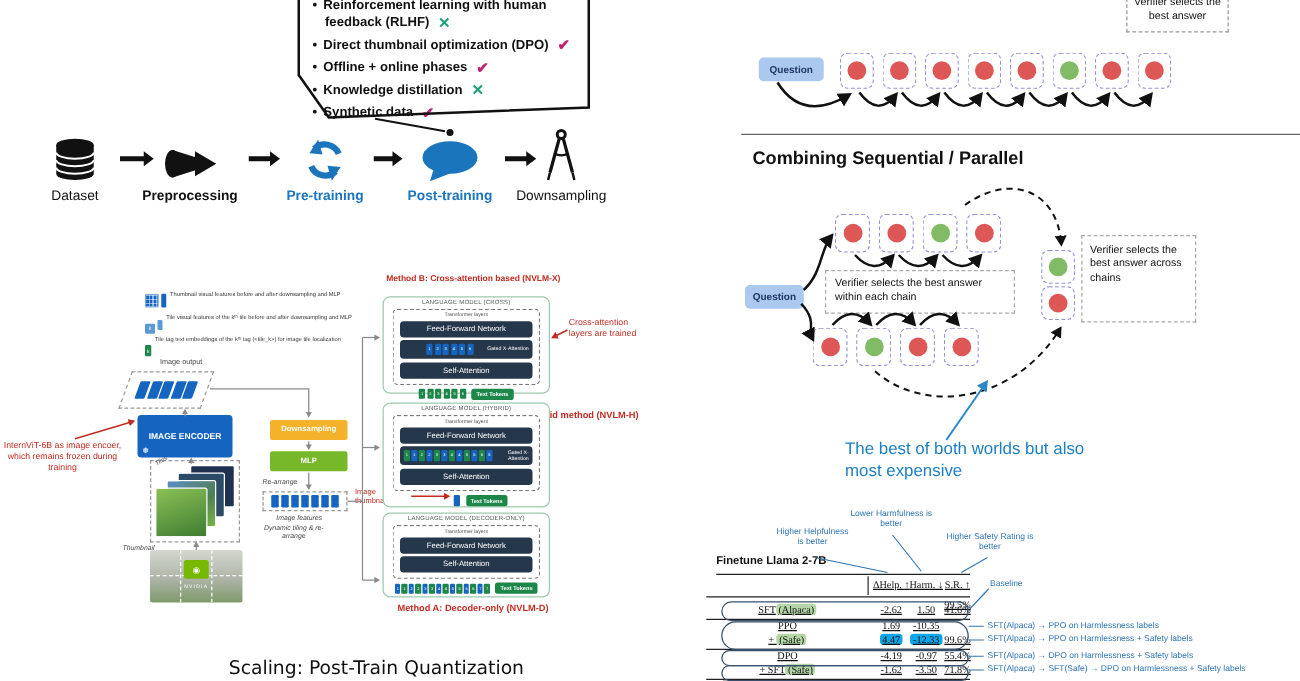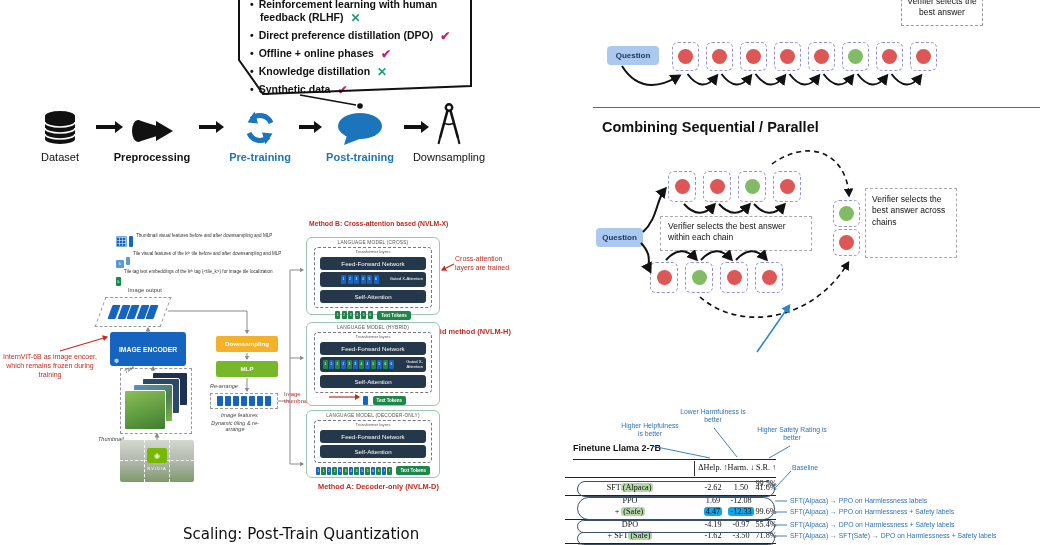--- a/index.html
+++ b/index.html
@@ -1,19 +1,19 @@
 <!DOCTYPE html>
 <html><head>
 <meta charset="utf-8">
 <style>
   html,body{margin:0;padding:0;background:#fff;}
   #canvas{position:relative;width:1040px;height:545px;overflow:hidden;background:#fff;
           font-family:"Liberation Sans",sans-serif;color:#111;}
   .abs{position:absolute;}
-  .serif{font-family:"Liberation Serif",serif;}
+  .serif{font-family:"Liberation Serif",serif;text-decoration:underline;}
   svg.overlay{position:absolute;left:0;top:0;width:1040px;height:545px;pointer-events:none;z-index:6;}
   
   #callout-list{margin:0;padding:0;list-style:none;width:226px;}
   #callout-list li{font-size:10.5px;font-weight:600;line-height:1.22;margin:0 0 3.5px 12px;text-indent:-10px;}
   #callout-list li::before{content:"•";margin-right:5px;}
   .mark{font-size:12px;font-weight:bold;margin-left:7px;vertical-align:-1px;}
   .mark.check{color:#bf1e72;}
   .mark.x{color:#1aa179;}
   
   .stage{position:absolute;top:104px;width:92px;text-align:center;}
@@ -65,21 +65,21 @@
   .hl-g{background:#b5d6a7;border-radius:3px;padding:0 2px;}
   .hl-r{background:#0ea5e9;border-radius:3px;padding:0 2px;}
 </style>
 </head>
 <body>
 
 <div id="canvas">
 
   <ul id="callout-list" class="abs" style="left:248px;top:-2px;">
       <li><span>Reinforcement learning with human feedback (RLHF)</span><span class="mark x">✕</span></li>
-      <li><span>Direct preference distillation (DPO)</span><span class="mark check">✔</span></li>
+      <li><span>Direct thumbnail optimization (DPO)</span><span class="mark check">✔</span></li>
       <li><span>Offline + online phases</span><span class="mark check">✔</span></li>
       <li><span>Knowledge distillation</span><span class="mark x">✕</span></li>
       <li><span>Synthetic data</span><span class="mark check">✔</span></li>
     </ul>
 
   <div id="pipeline">
       <div class="stage" style="left: 14px;">
         <div class="icon-wrap">
           <svg width="40" height="36" viewBox="0 0 40 36">
             <ellipse cx="20" cy="6" rx="15" ry="5" fill="#111"></ellipse>
@@ -359,39 +359,40 @@
   <div id="across-chain">
       <div class="chain-box abs" style="left: 833px; top: 200px; width: 27px; height: 27px;">
         <span class="circle c-green"></span>
       </div>
       <div class="chain-box abs" style="left: 833px; top: 229px; width: 27px; height: 27px;">
         <span class="circle c-red"></span>
       </div>
     </div>
   <div class="dashed-note" style="left:660px;top:216px;width:152px;height:35px;padding:4px 7px;">Verifier selects the best answer within each chain</div>
   <div class="dashed-note" style="left:865px;top:188px;width:92px;height:70px;padding:5px 6px;">Verifier selects the best answer across chains</div>
+  <div class="abs" style="left:676px;top:350px;width:200px;font-size:13.5px;color:#1b7fc4;line-height:1.3;">The best of both worlds but also most expensive</div>
 
   <div class="abs" style="left:573px;top:443px;font-size:9px;font-weight:bold;">Finetune Llama 2-7B</div>
   <div class="t-rule" style="left:573px;top:459px;width:203px;"></div>
   <div class="t-rule" style="left:565px;top:477px;width:211px;"></div>
   <div class="t-rule" style="left:565px;top:495px;width:211px;height:0.8px;"></div>
   <div class="t-rule" style="left:565px;top:519px;width:211px;height:0.8px;"></div>
   <div class="t-rule" style="left:565px;top:543px;width:211px;height:0.8px;"></div>
   <div class="abs" style="left:694px;top:461px;width:1px;height:15px;background:#333;"></div>
   <div id="table-cells">
       <div class="t-cell serif" style="left: 689px; top: 463px; width: 48px;">ΔHelp. ↑</div>
       <div class="t-cell serif" style="left: 717px; top: 463px; width: 48px;">Harm. ↓</div>
       <div class="t-cell serif" style="left: 742px; top: 463px; width: 48px;">S.R. ↑</div>
       <div class="t-cell serif" style="left: 580px; top: 482.5px; width: 100px;"><span>SFT</span><span class="hl-g">(Alpaca)</span></div>
       <div class="t-cell serif" style="left: 689px; top: 482.5px; width: 48px;"><span>-2.62</span></div>
       <div class="t-cell serif" style="left: 717px; top: 482.5px; width: 48px;"><span>1.50</span></div>
       <div class="t-cell serif" style="left: 742px; top: 482.5px; width: 48px;"><span>41.6%</span></div>
       <div class="t-cell serif" style="left: 580px; top: 495.5px; width: 100px;"><span>PPO</span></div>
       <div class="t-cell serif" style="left: 689px; top: 495.5px; width: 48px;"><span>1.69</span></div>
-      <div class="t-cell serif" style="left: 717px; top: 495.5px; width: 48px;"><span>-12.08</span></div>
+      <div class="t-cell serif" style="left: 717px; top: 495.5px; width: 48px;"><span>-10.35</span></div>
       <div class="t-cell serif" style="left: 742px; top: 479px; width: 48px;"><span>99.5%</span></div>
       <div class="t-cell serif" style="left: 580px; top: 506.5px; width: 100px;"><span>+ </span><span class="hl-g">(Safe)</span></div>
       <div class="t-cell serif" style="left: 689px; top: 506.5px; width: 48px;"><span class="hl-r">4.47</span></div>
       <div class="t-cell serif" style="left: 717px; top: 506.5px; width: 48px;"><span class="hl-r">-12.33</span></div>
       <div class="t-cell serif" style="left: 742px; top: 506.5px; width: 48px;"><span>99.6%</span></div>
       <div class="t-cell serif" style="left: 580px; top: 519.5px; width: 100px;"><span>DPO</span></div>
       <div class="t-cell serif" style="left: 689px; top: 519.5px; width: 48px;"><span>-4.19</span></div>
       <div class="t-cell serif" style="left: 717px; top: 519.5px; width: 48px;"><span>-0.97</span></div>
       <div class="t-cell serif" style="left: 742px; top: 519.5px; width: 48px;"><span>55.4%</span></div>
       <div class="t-cell serif" style="left: 580px; top: 530.5px; width: 100px;"><span>+ SFT</span><span class="hl-g">(Safe)</span></div>

